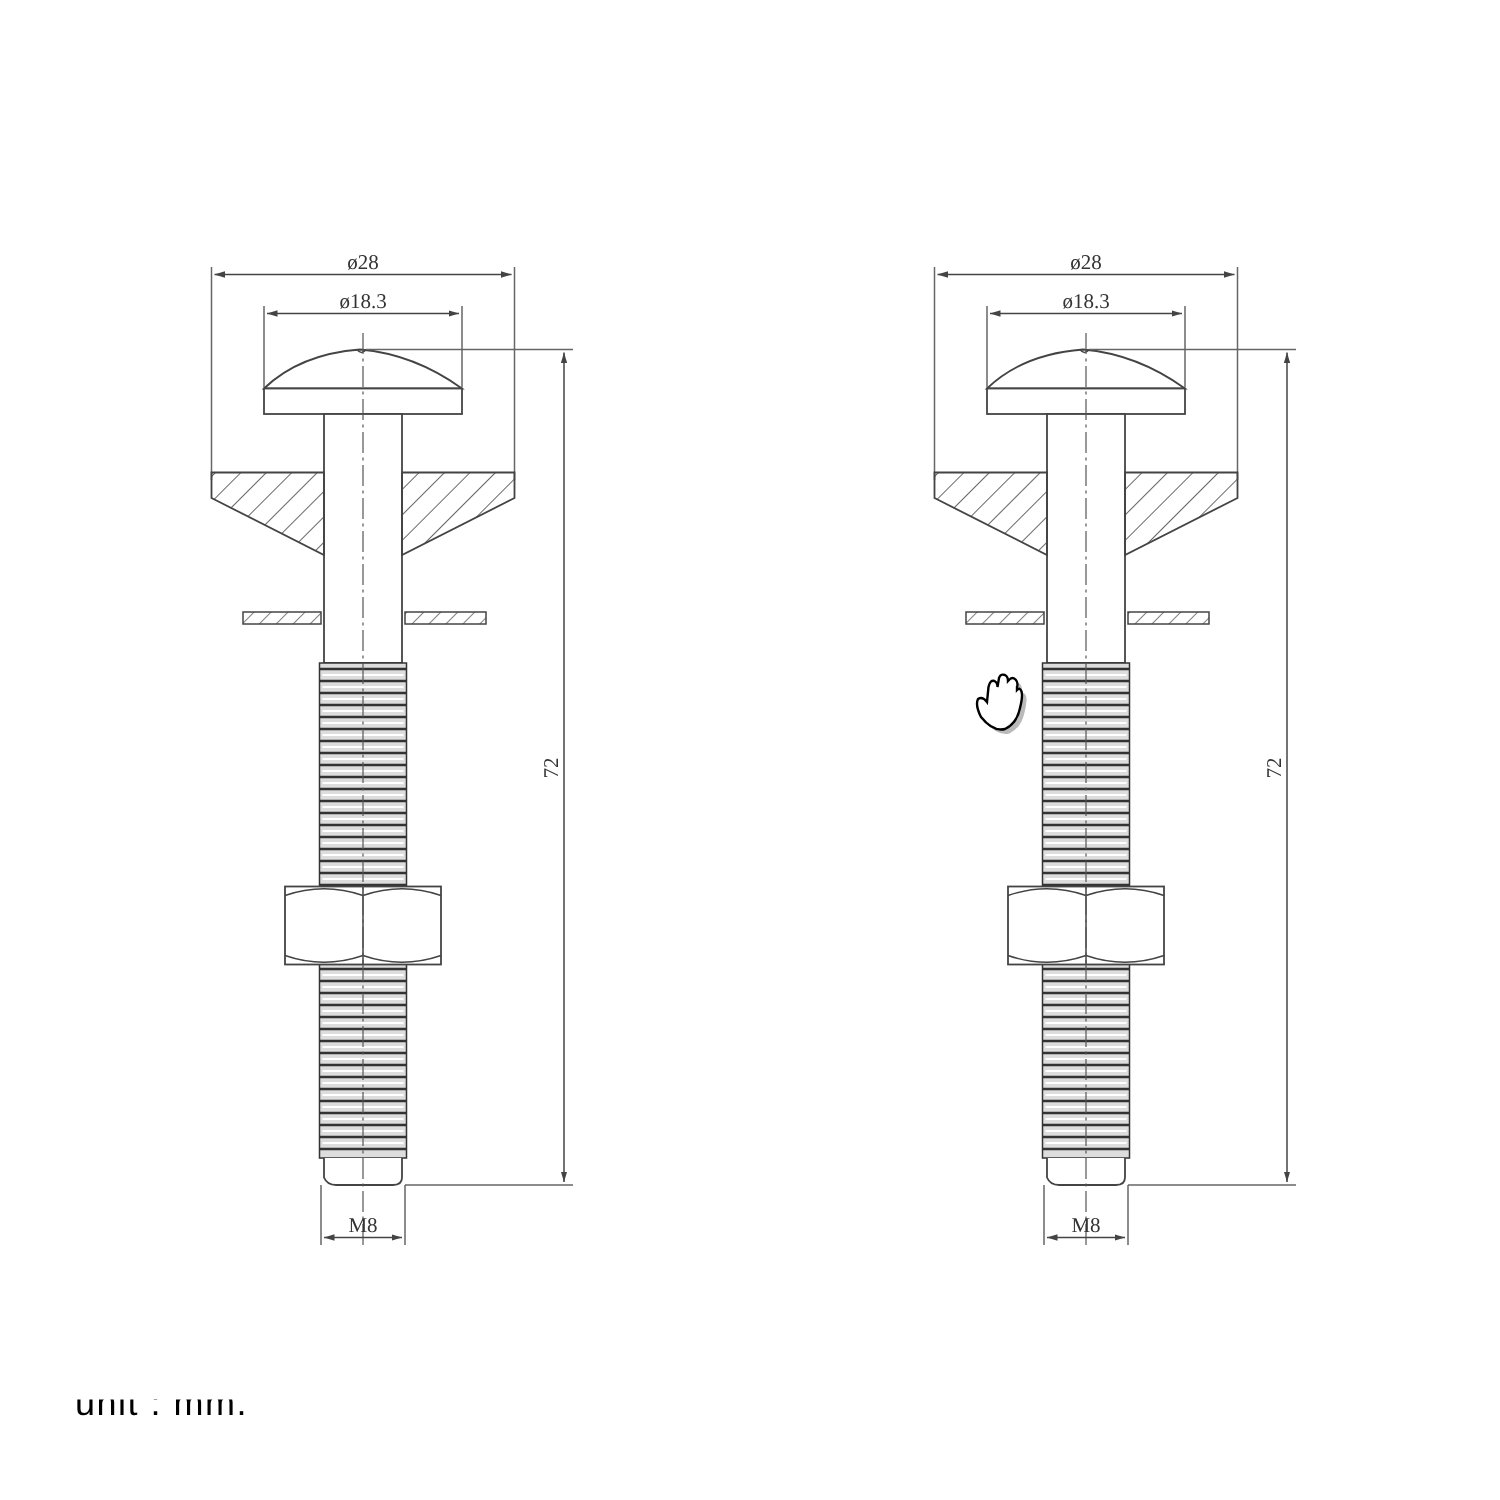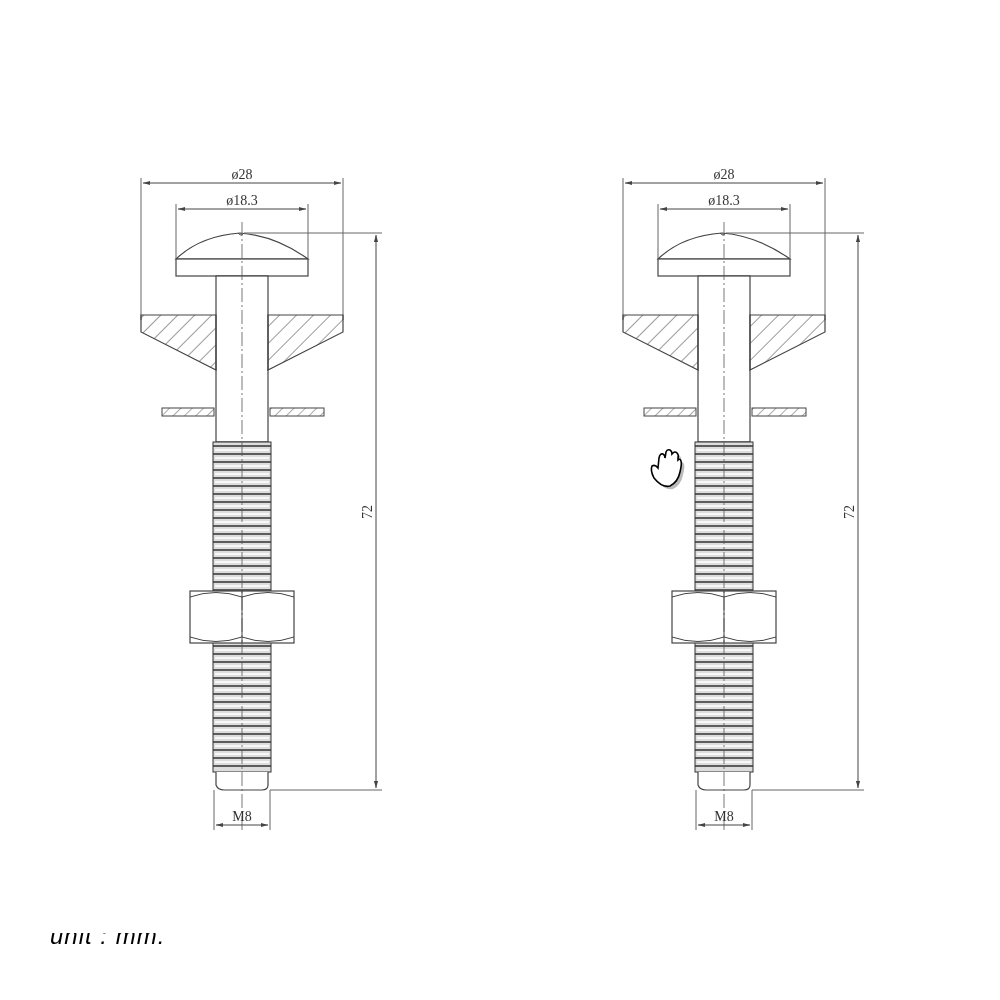--- a/index.html
+++ b/index.html
@@ -1,19 +1,19 @@
 <!DOCTYPE html>
 <html><head>
   <meta charset="utf-8">
   <style>
     html, body { margin: 0; padding: 0; background: #ffffff; }
     body { width: 1000px; height: 1000px; position: relative; overflow: hidden; font-family: "Liberation Serif", serif; }
     #drawing { position: absolute; left: 0; top: 0; width: 1000px; height: 1000px; }
     .dim-text { font-family: "Liberation Serif", serif; font-size: 14px; fill: #333; }
-    .unit-label { position: absolute; left: 50px; top: 933px; font-family: "Liberation Sans", sans-serif; font-size: 24px; color: #000; line-height: 24px; height: 14px; overflow: hidden; letter-spacing: 1px; font-style: italic; }
+    .unit-label { position: absolute; left: 50px; top: 933px; font-family: "Liberation Sans", sans-serif; font-size: 24px; color: #000; line-height: 24px; height: 14px; overflow: hidden; letter-spacing: 1px; }
     .unit-label span { display: block; margin-top: -9px; }
   </style>
 </head>
 <body>
 
 <svg id="drawing" viewBox="0 0 1000 1000" xmlns="http://www.w3.org/2000/svg">
   <defs>
     <pattern id="hatch" patternUnits="userSpaceOnUse" width="12" height="12" patternTransform="rotate(45)">
       <line x1="0" y1="0" x2="0" y2="12" stroke="#555" stroke-width="1.2"></line>
     </pattern>

